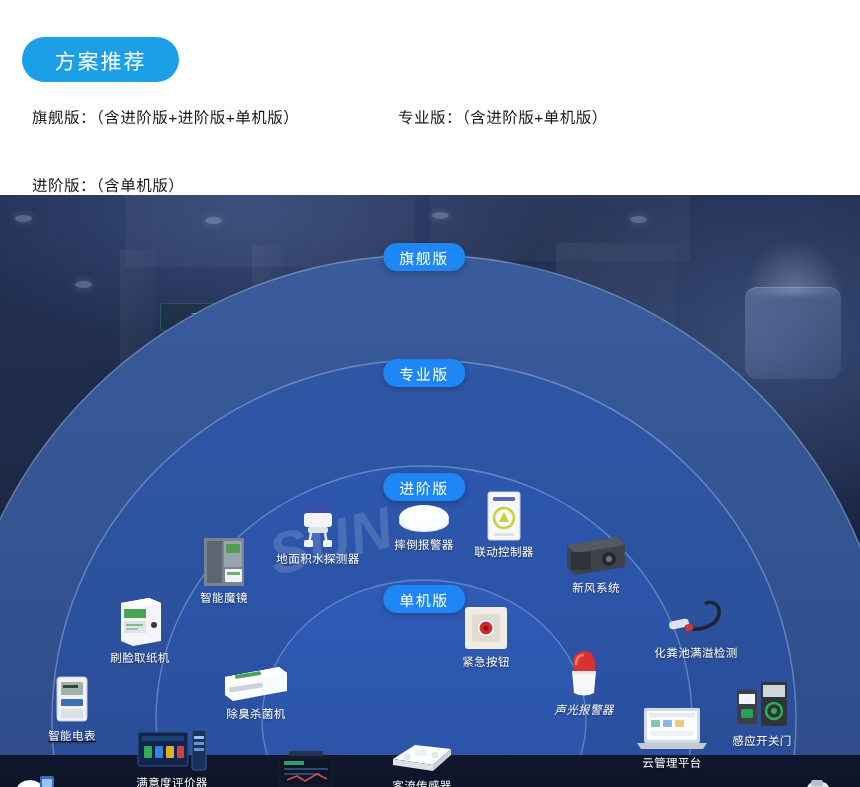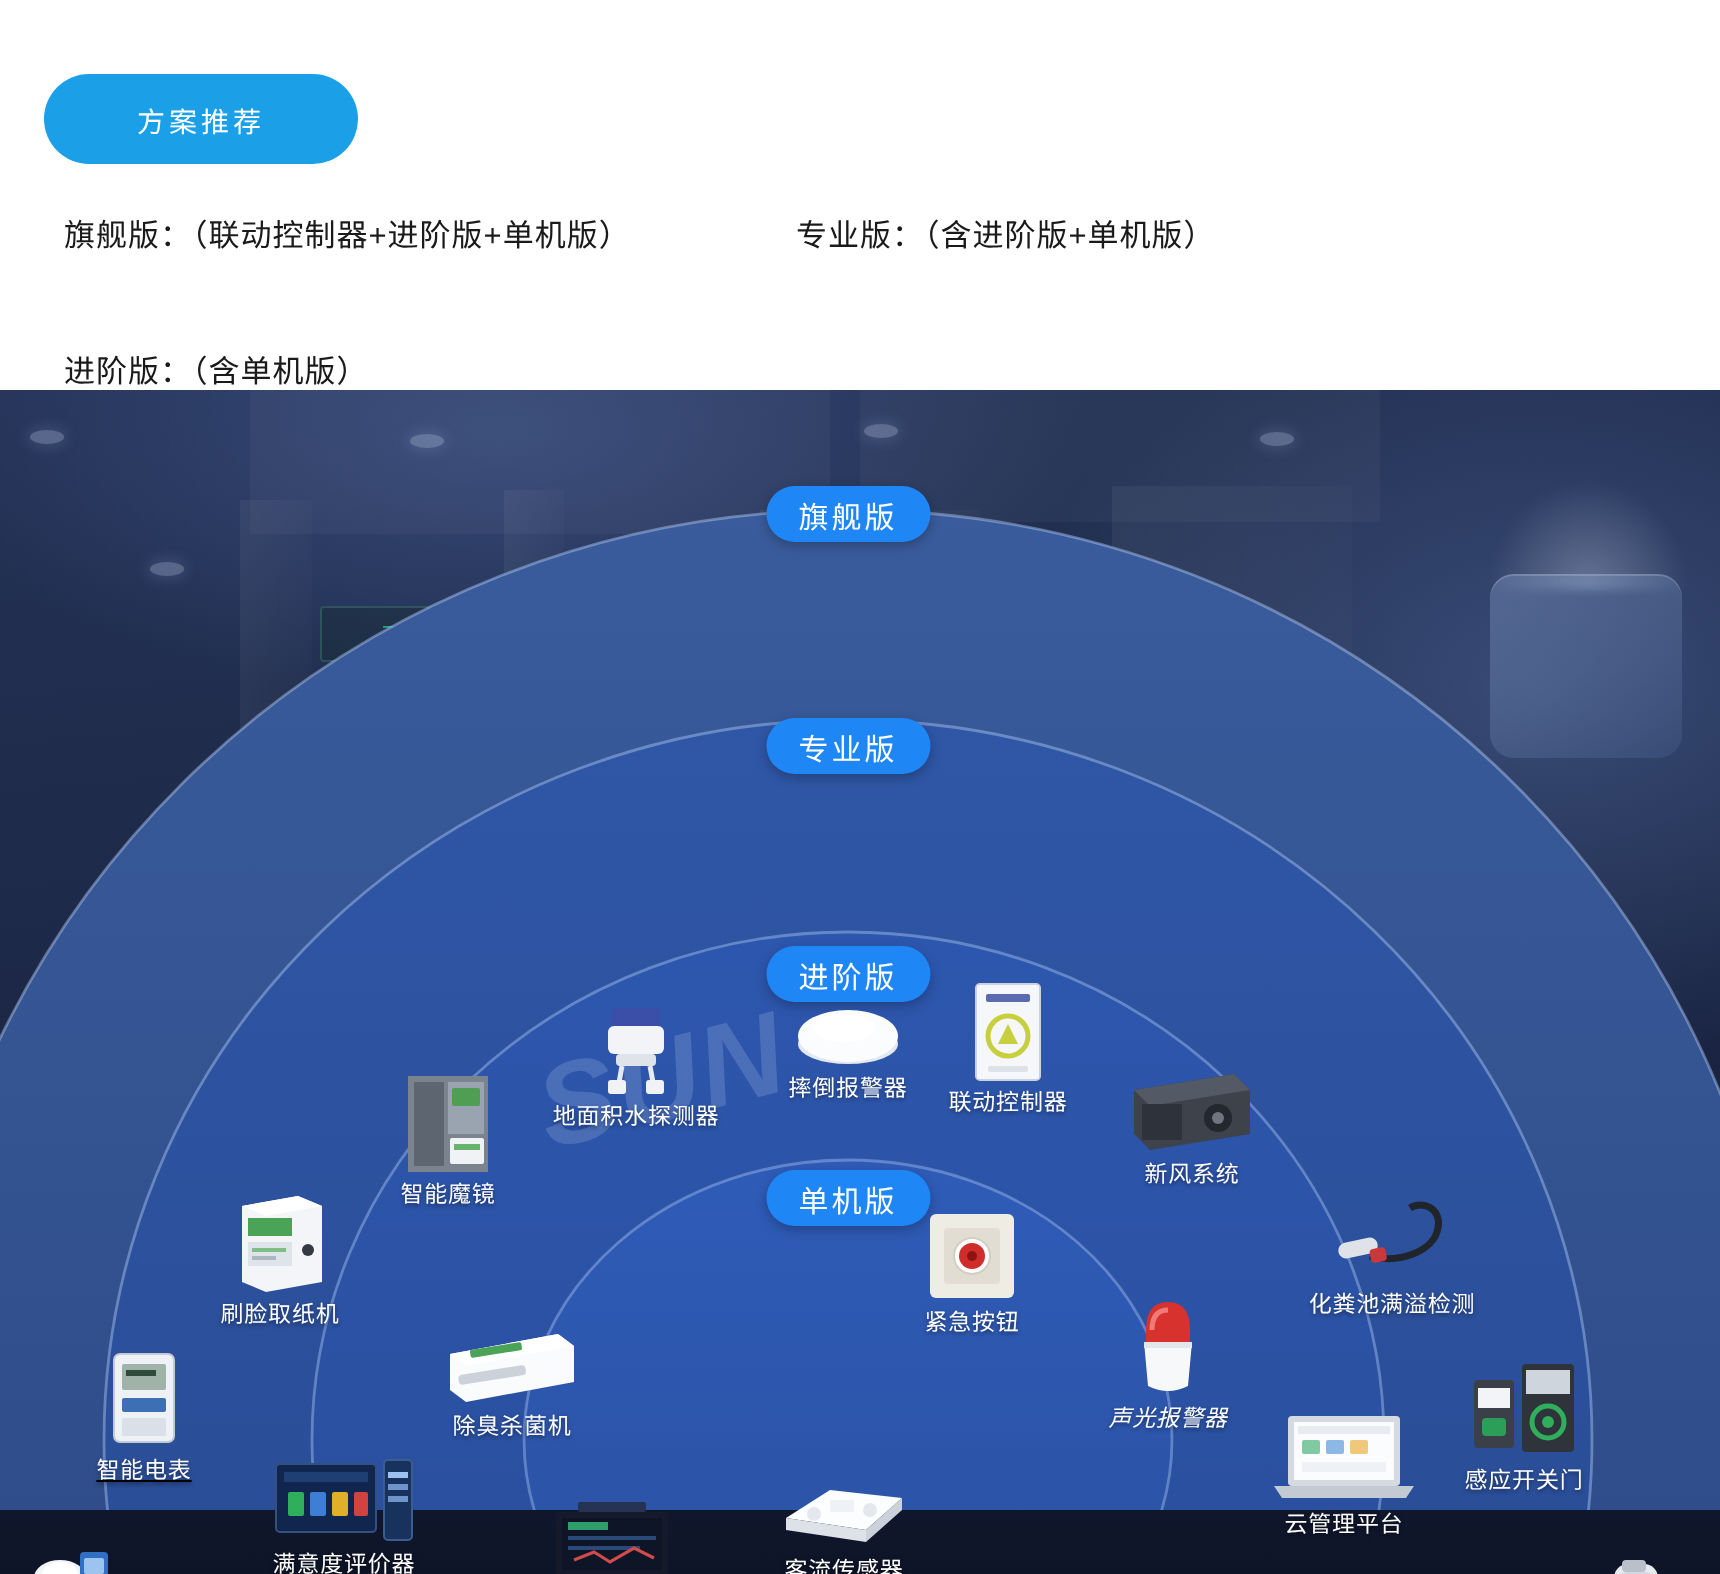--- a/index.html
+++ b/index.html
@@ -26,21 +26,21 @@
   }
   #section-badge {
     position: absolute;
     left: 22px;
     top: 37px;
     width: 157px;
     height: 45px;
     border-radius: 23px;
     background: #1ba0e8;
     color: #ffffff;
-    font-size: 14px;
+    font-size: 21px;
     letter-spacing: 2px;
     display: flex;
     align-items: center;
     justify-content: center;
     font-weight: 500;
   }
   .tier-line {
     position: absolute;
     color: #1a1a1a;
     font-size: 15.5px;
@@ -181,21 +181,21 @@
     text-shadow: 0 1px 2px rgba(0,0,0,.45);
     white-space: nowrap;
   }
 </style>
 </head>
 <body>
 
 <div id="header">
   <div id="section-badge">方案推荐</div>
 
-  <div class="tier-line" id="tier-line-flagship">旗舰版：（联动控制器+进阶版+单机版）</div>
+  <div class="tier-line" id="tier-line-flagship">旗舰版：（含进阶版+进阶版+单机版）</div>
   <div class="tier-line" id="tier-line-pro">专业版：（含进阶版+单机版）</div>
   <div class="tier-line" id="tier-line-advanced">进阶版：（含单机版）</div>
 </div>
 
 <div id="scene">
 
   <div class="bg-ceiling"></div>
   <div class="bg-panel" style="left:125px;top:0;width:290px;height:72px;"></div>
   <div class="bg-panel" style="left:430px;top:0;width:260px;height:66px;"></div>
   <div class="bg-downlight" style="left:15px;  top:20px;"></div>

